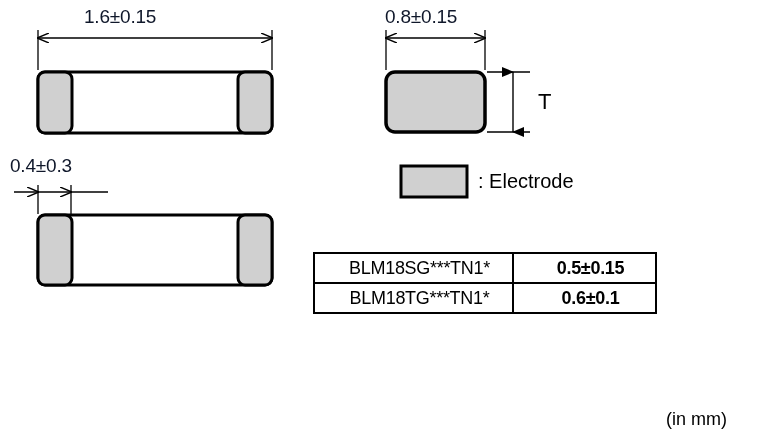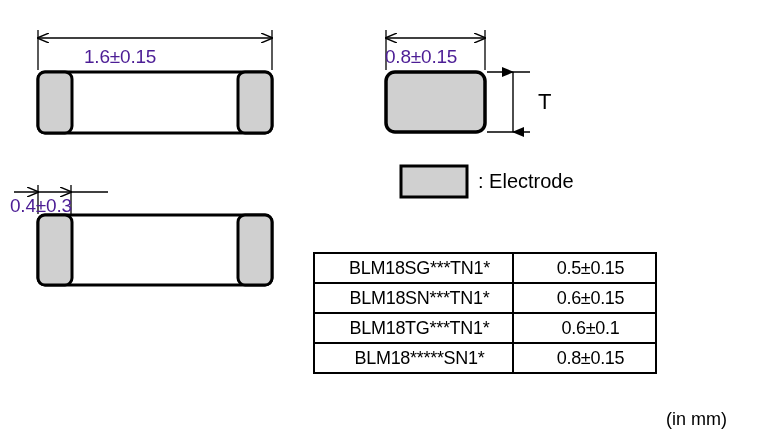--- a/index.html
+++ b/index.html
@@ -22,24 +22,23 @@
     position: absolute;
     left: 0;
     top: 0;
     width: 757px;
     height: 445px;
   }
   .dim-text {
     position: absolute;
     font-family: "Liberation Sans", sans-serif;
     font-size: 19px;
-    color: #4c1d95;
+    color: #0f172a;
     white-space: nowrap;
     letter-spacing: -0.2px;
-    margin-top: 40px;
   }
   .legend-text {
     position: absolute;
     font-family: "Liberation Sans", sans-serif;
     font-size: 20px;
     color: #000000;
     white-space: nowrap;
     text-align: center;
   }
   .unit-text {
@@ -69,21 +68,21 @@
     border: 2px solid #000000;
     height: 28px;
     padding: 0 0 0 12px;
     font-family: "Liberation Sans", sans-serif;
     font-size: 18px;
     color: #000000;
     white-space: nowrap;
     letter-spacing: -0.3px;
   }
   #spec-table td.col-part { width: 185px; }
-  #spec-table td.col-val  { width: 129px; }
+  #spec-table td.col-val  { width: 129px; font-weight: bold; }
 </style>
 </head>
 <body>
 
 <div id="canvas">
 
   <svg class="svg-layer" viewBox="0 0 757 445" xmlns="http://www.w3.org/2000/svg">
 
     <defs>
       <marker id="arrIn" markerWidth="12" markerHeight="10" refX="11" refY="5" orient="auto" markerUnits="userSpaceOnUse">
@@ -167,27 +166,19 @@
 
   <div class="unit-text" style="left:666px; top:409px;">(in mm)</div>
 
   <table id="spec-table">
     <tbody>
       <tr>
         <td class="col-part">BLM18SG***TN1*</td>
         <td class="col-val">0.5±0.15</td>
       </tr>
       <tr>
-        <td class="col-part">BLM18SN***TN1*</td>
-        <td class="col-val">0.6±0.15</td>
-      </tr>
-      <tr>
         <td class="col-part">BLM18TG***TN1*</td>
         <td class="col-val">0.6±0.1</td>
-      </tr>
-      <tr>
-        <td class="col-part">BLM18*****SN1*</td>
-        <td class="col-val">0.8±0.15</td>
       </tr>
     </tbody>
   </table>
 
 </div>
 
 </body></html>

